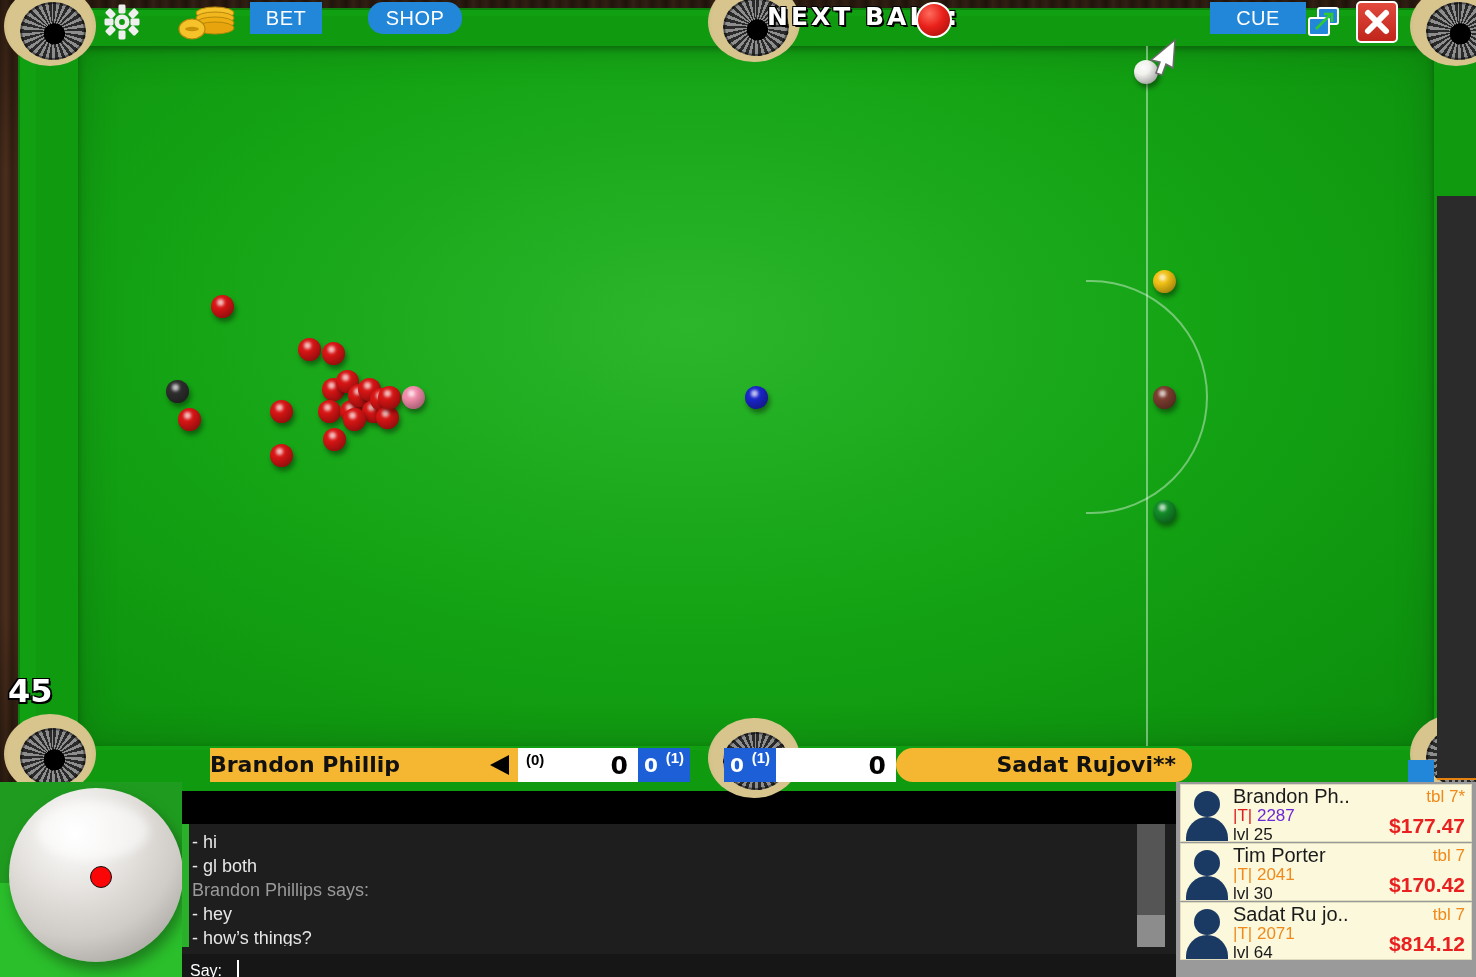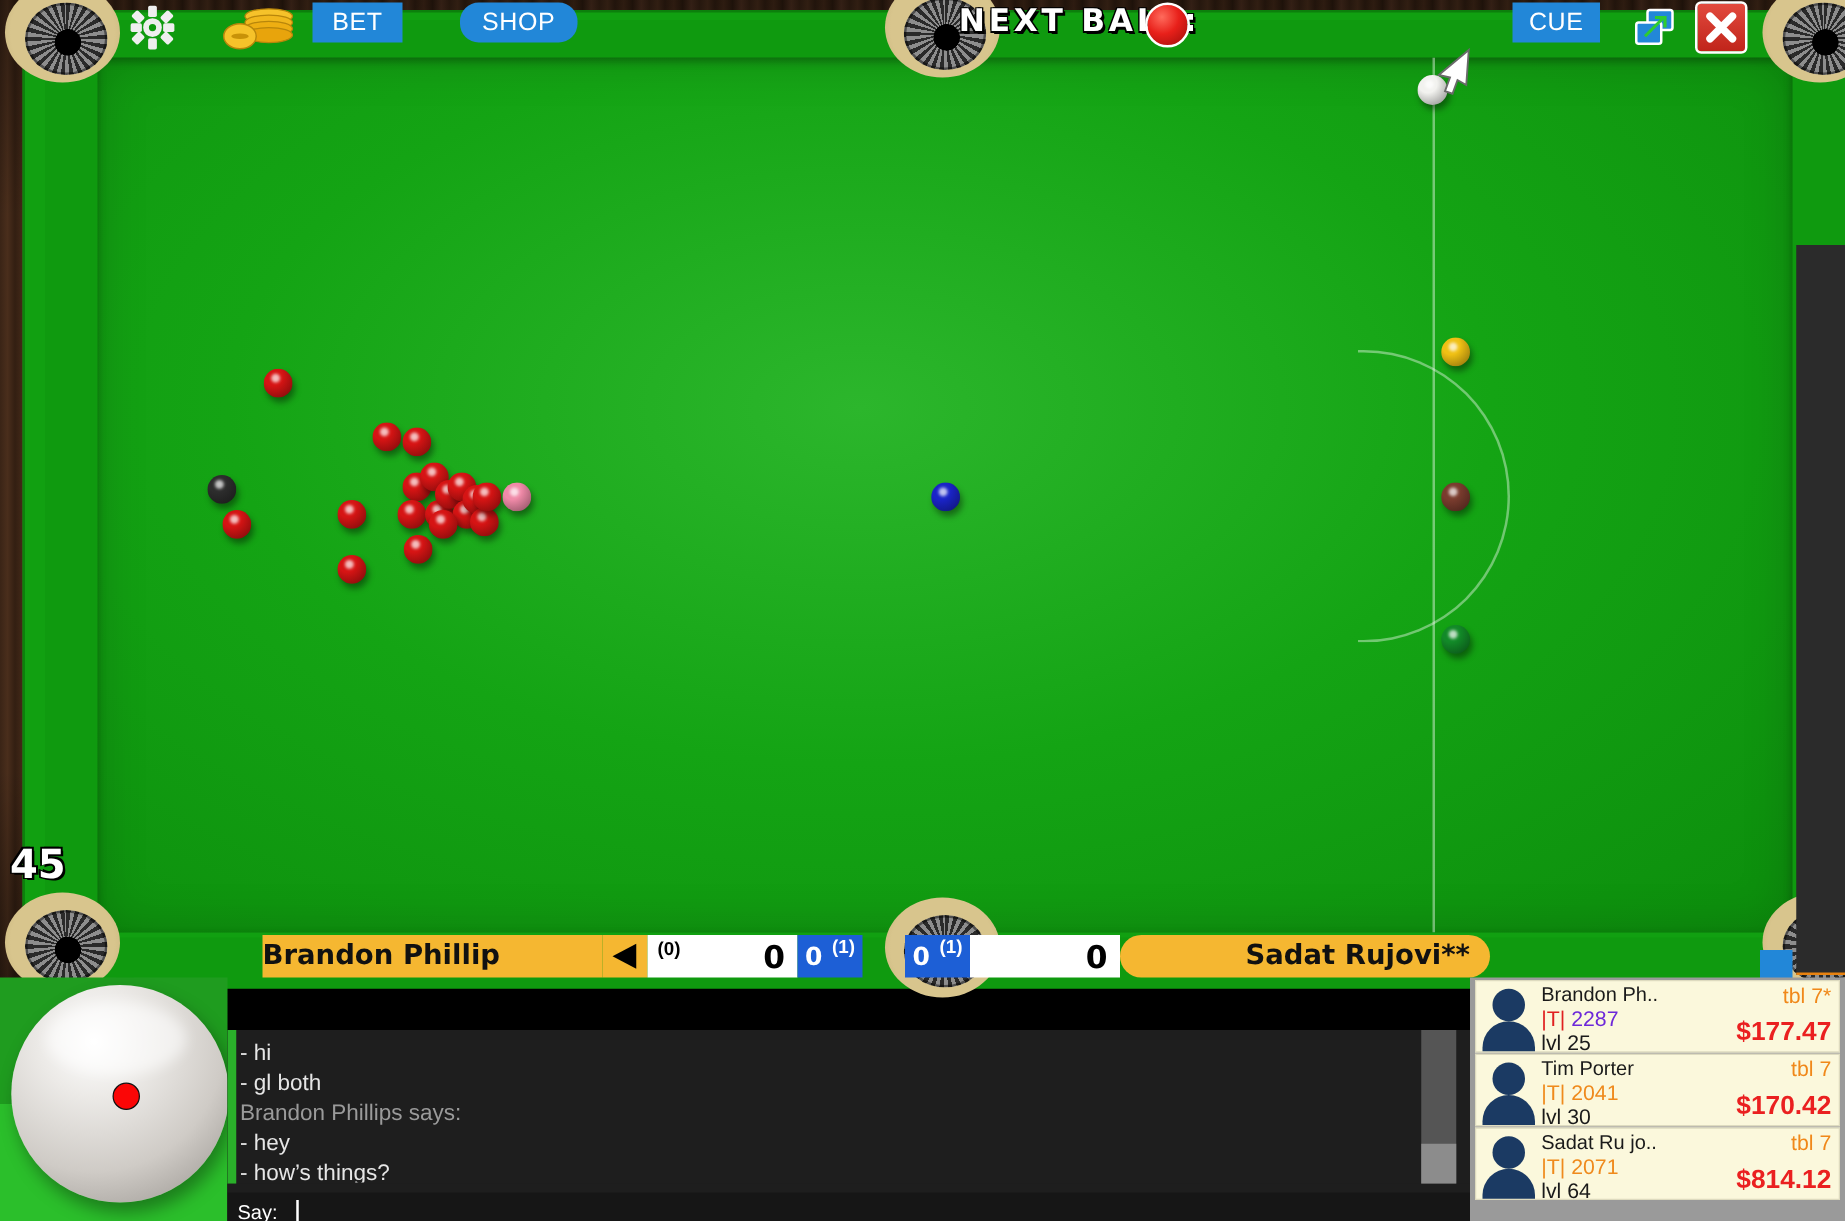--- a/index.html
+++ b/index.html
@@ -247,21 +247,21 @@
   .avatar .head {
     position:absolute; left:13px; top:6px; width:26px; height:26px;
     border-radius:50%; background:#1b3a63;
   }
   .avatar .body {
     position:absolute; left:5px; top:32px; width:42px; height:24px;
     border-radius:22px 22px 0 0; background:#1b3a63;
   }
   .pr-mid { flex:1; position:relative; padding-top:2px; }
   .pr-name {
-    font-size:16px; color:#1a1a1a; line-height:19px;
+    font-size:20px; color:#1a1a1a; line-height:19px;
     font-family:"Liberation Sans", sans-serif;
   }
   .pr-rating { font-size:17px; line-height:19px; font-weight:500; }
   .pr-lvl { font-size:17px; color:#1a1a1a; line-height:19px; }
   .pr-right {
     width:92px; position:relative; text-align:right; padding-right:6px;
   }
   .pr-tbl {
     position:absolute; right:6px; top:2px;
     color:#f0881a; font-size:17px;
@@ -385,21 +385,21 @@
         </g>
       </svg>
     </div>
 
     <button class="btn-blue" style="left:250px; top:2px; width:72px; height:32px;">BET</button>
     <button class="btn-blue" style="left:368px; top:2px; width:94px; height:32px;border-radius:15px;">SHOP</button>
 
     <div class="nextball-label">NEXT BALL:</div>
     <div class="nextball-ball"></div>
 
-    <button class="btn-blue" style="left:1210px; top:2px; width:70px; height:32px;">CUE</button>
+    <button class="btn-blue" style="left:1210px; top:2px; width:96px; height:32px;">CUE</button>
 
     <div class="restore-icon">
       <svg width="38" height="38" viewBox="0 0 38 38">
         <rect x="13" y="5" width="20" height="16" rx="2" fill="#2287d8" stroke="#fff" stroke-width="2"></rect>
         <rect x="4" y="15" width="20" height="17" rx="2" fill="#2287d8" stroke="#fff" stroke-width="2"></rect>
         <path d="M11 26 L25 12" stroke="#2ecc2e" stroke-width="2.5"></path>
         <path d="M19 11 L27 11 L27 19" fill="none" stroke="#2ecc2e" stroke-width="2.5"></path>
       </svg>
     </div>
 

